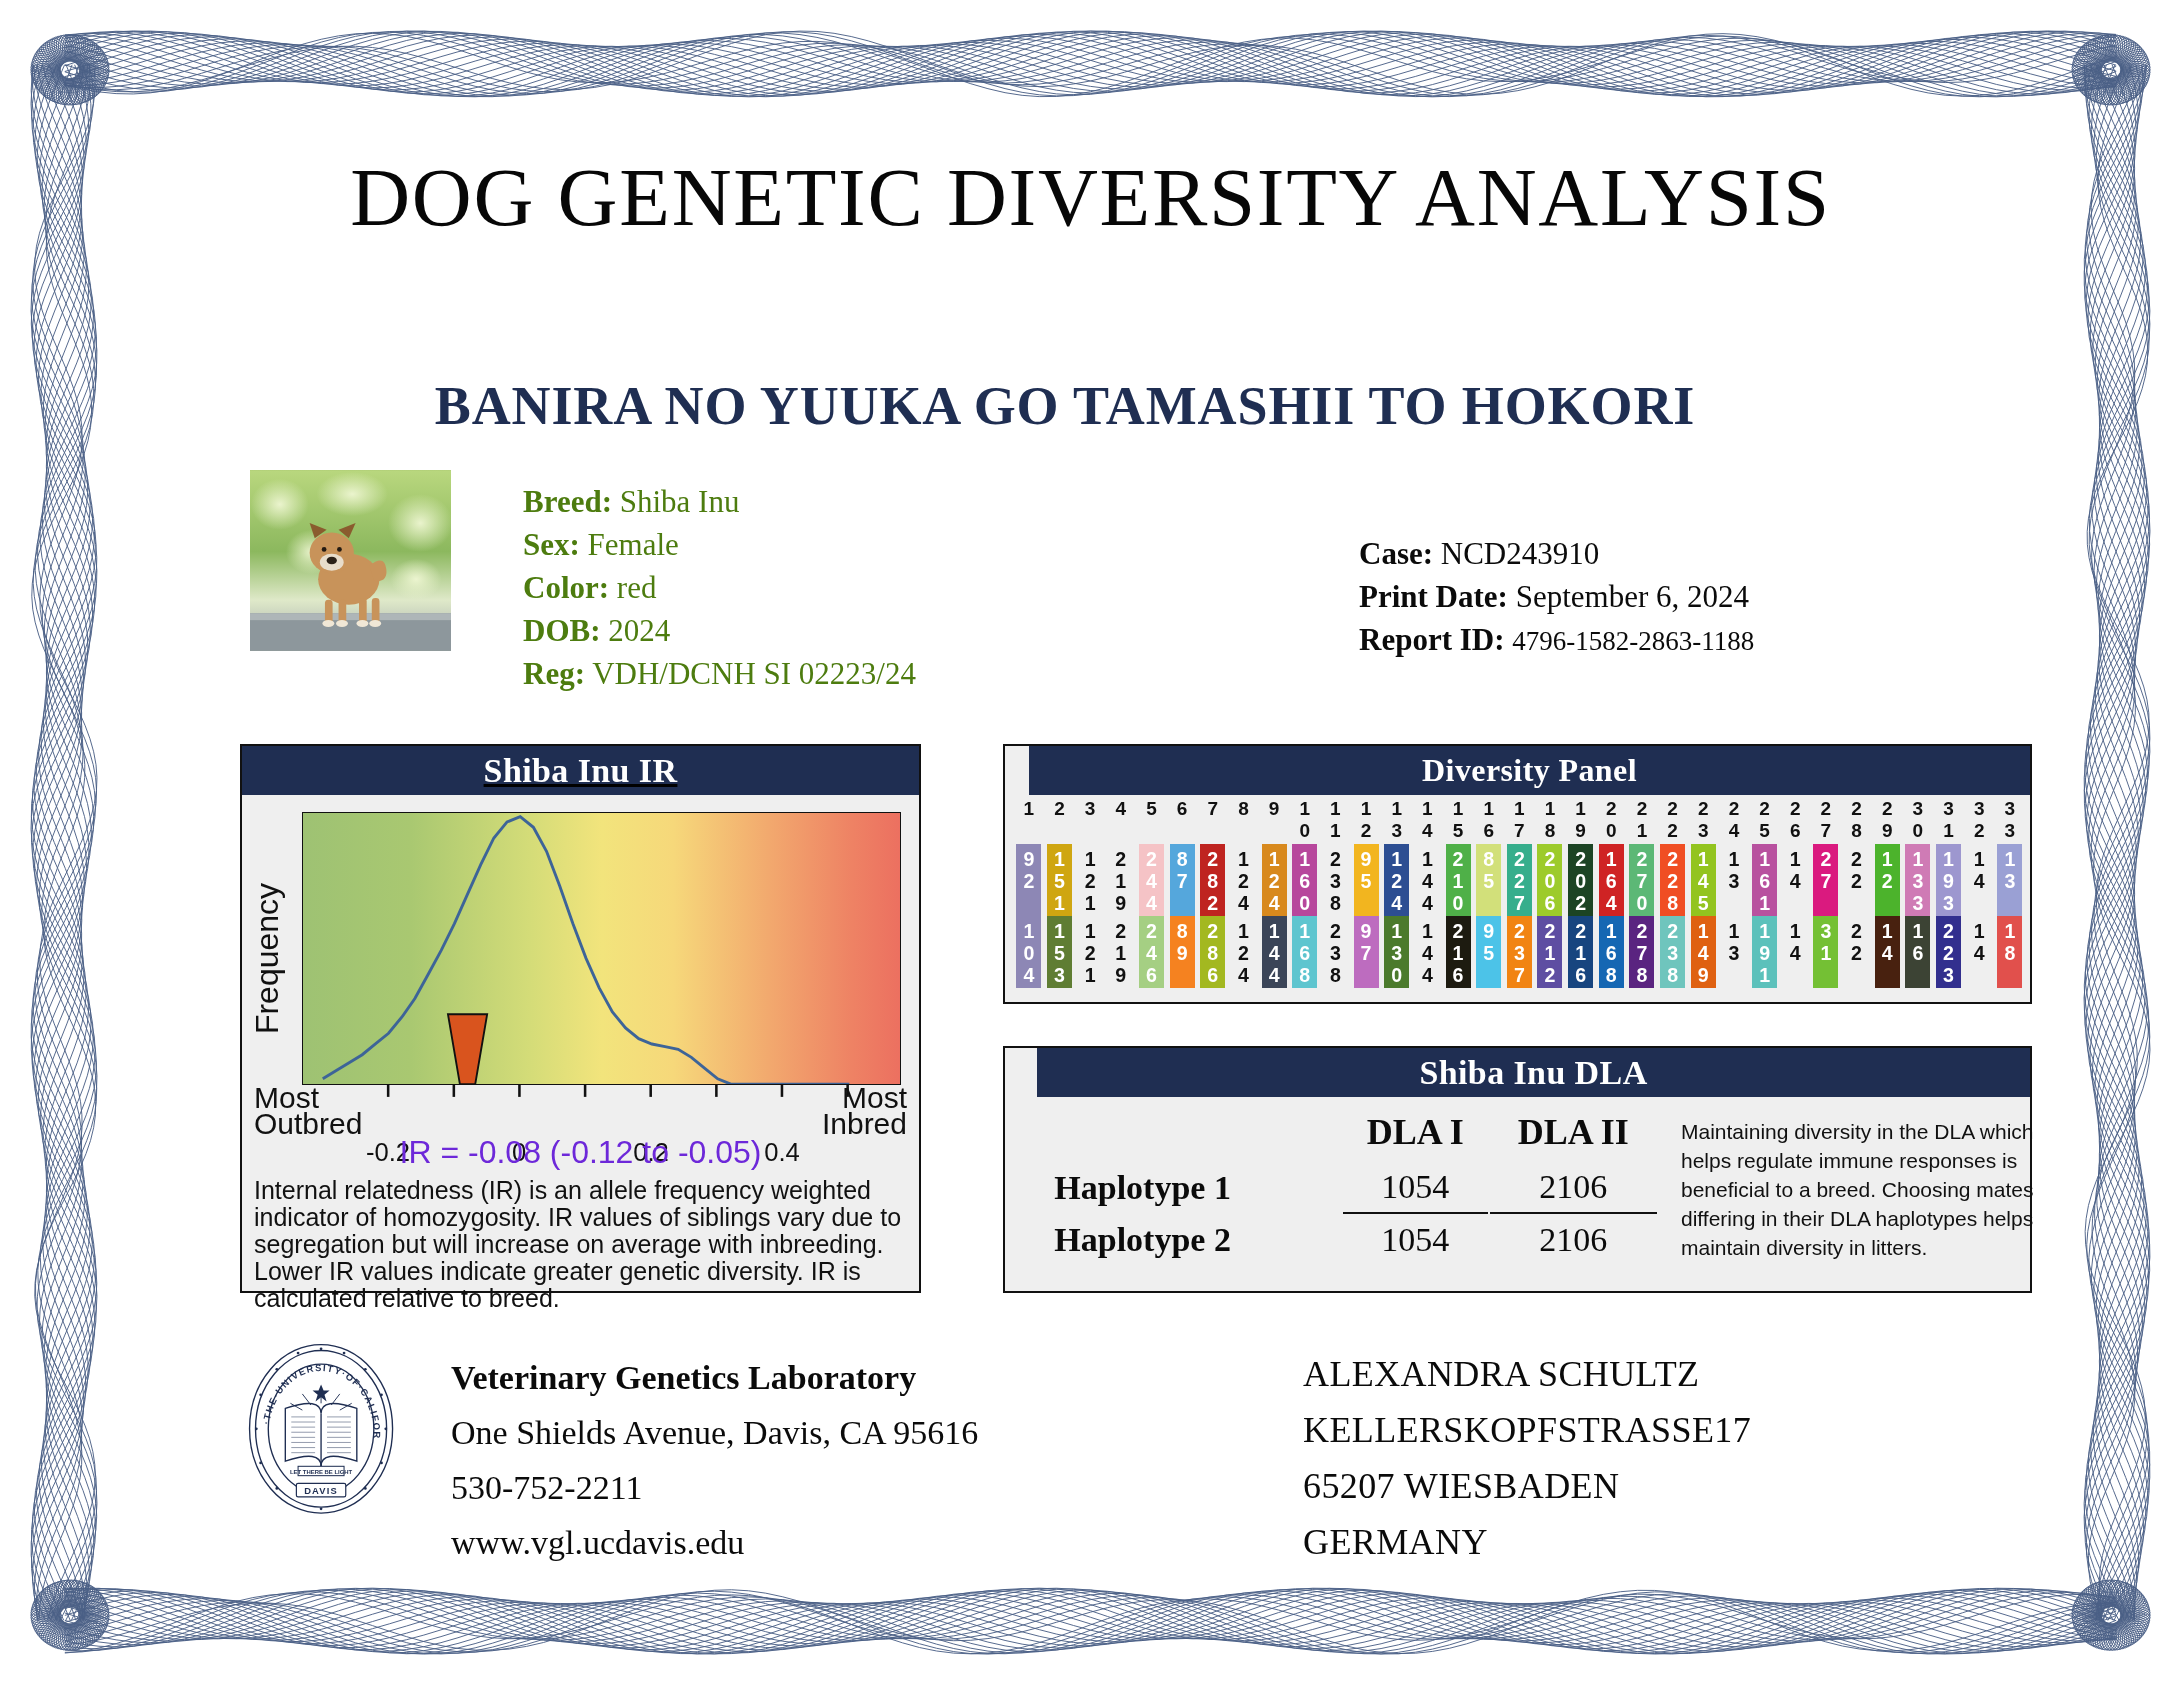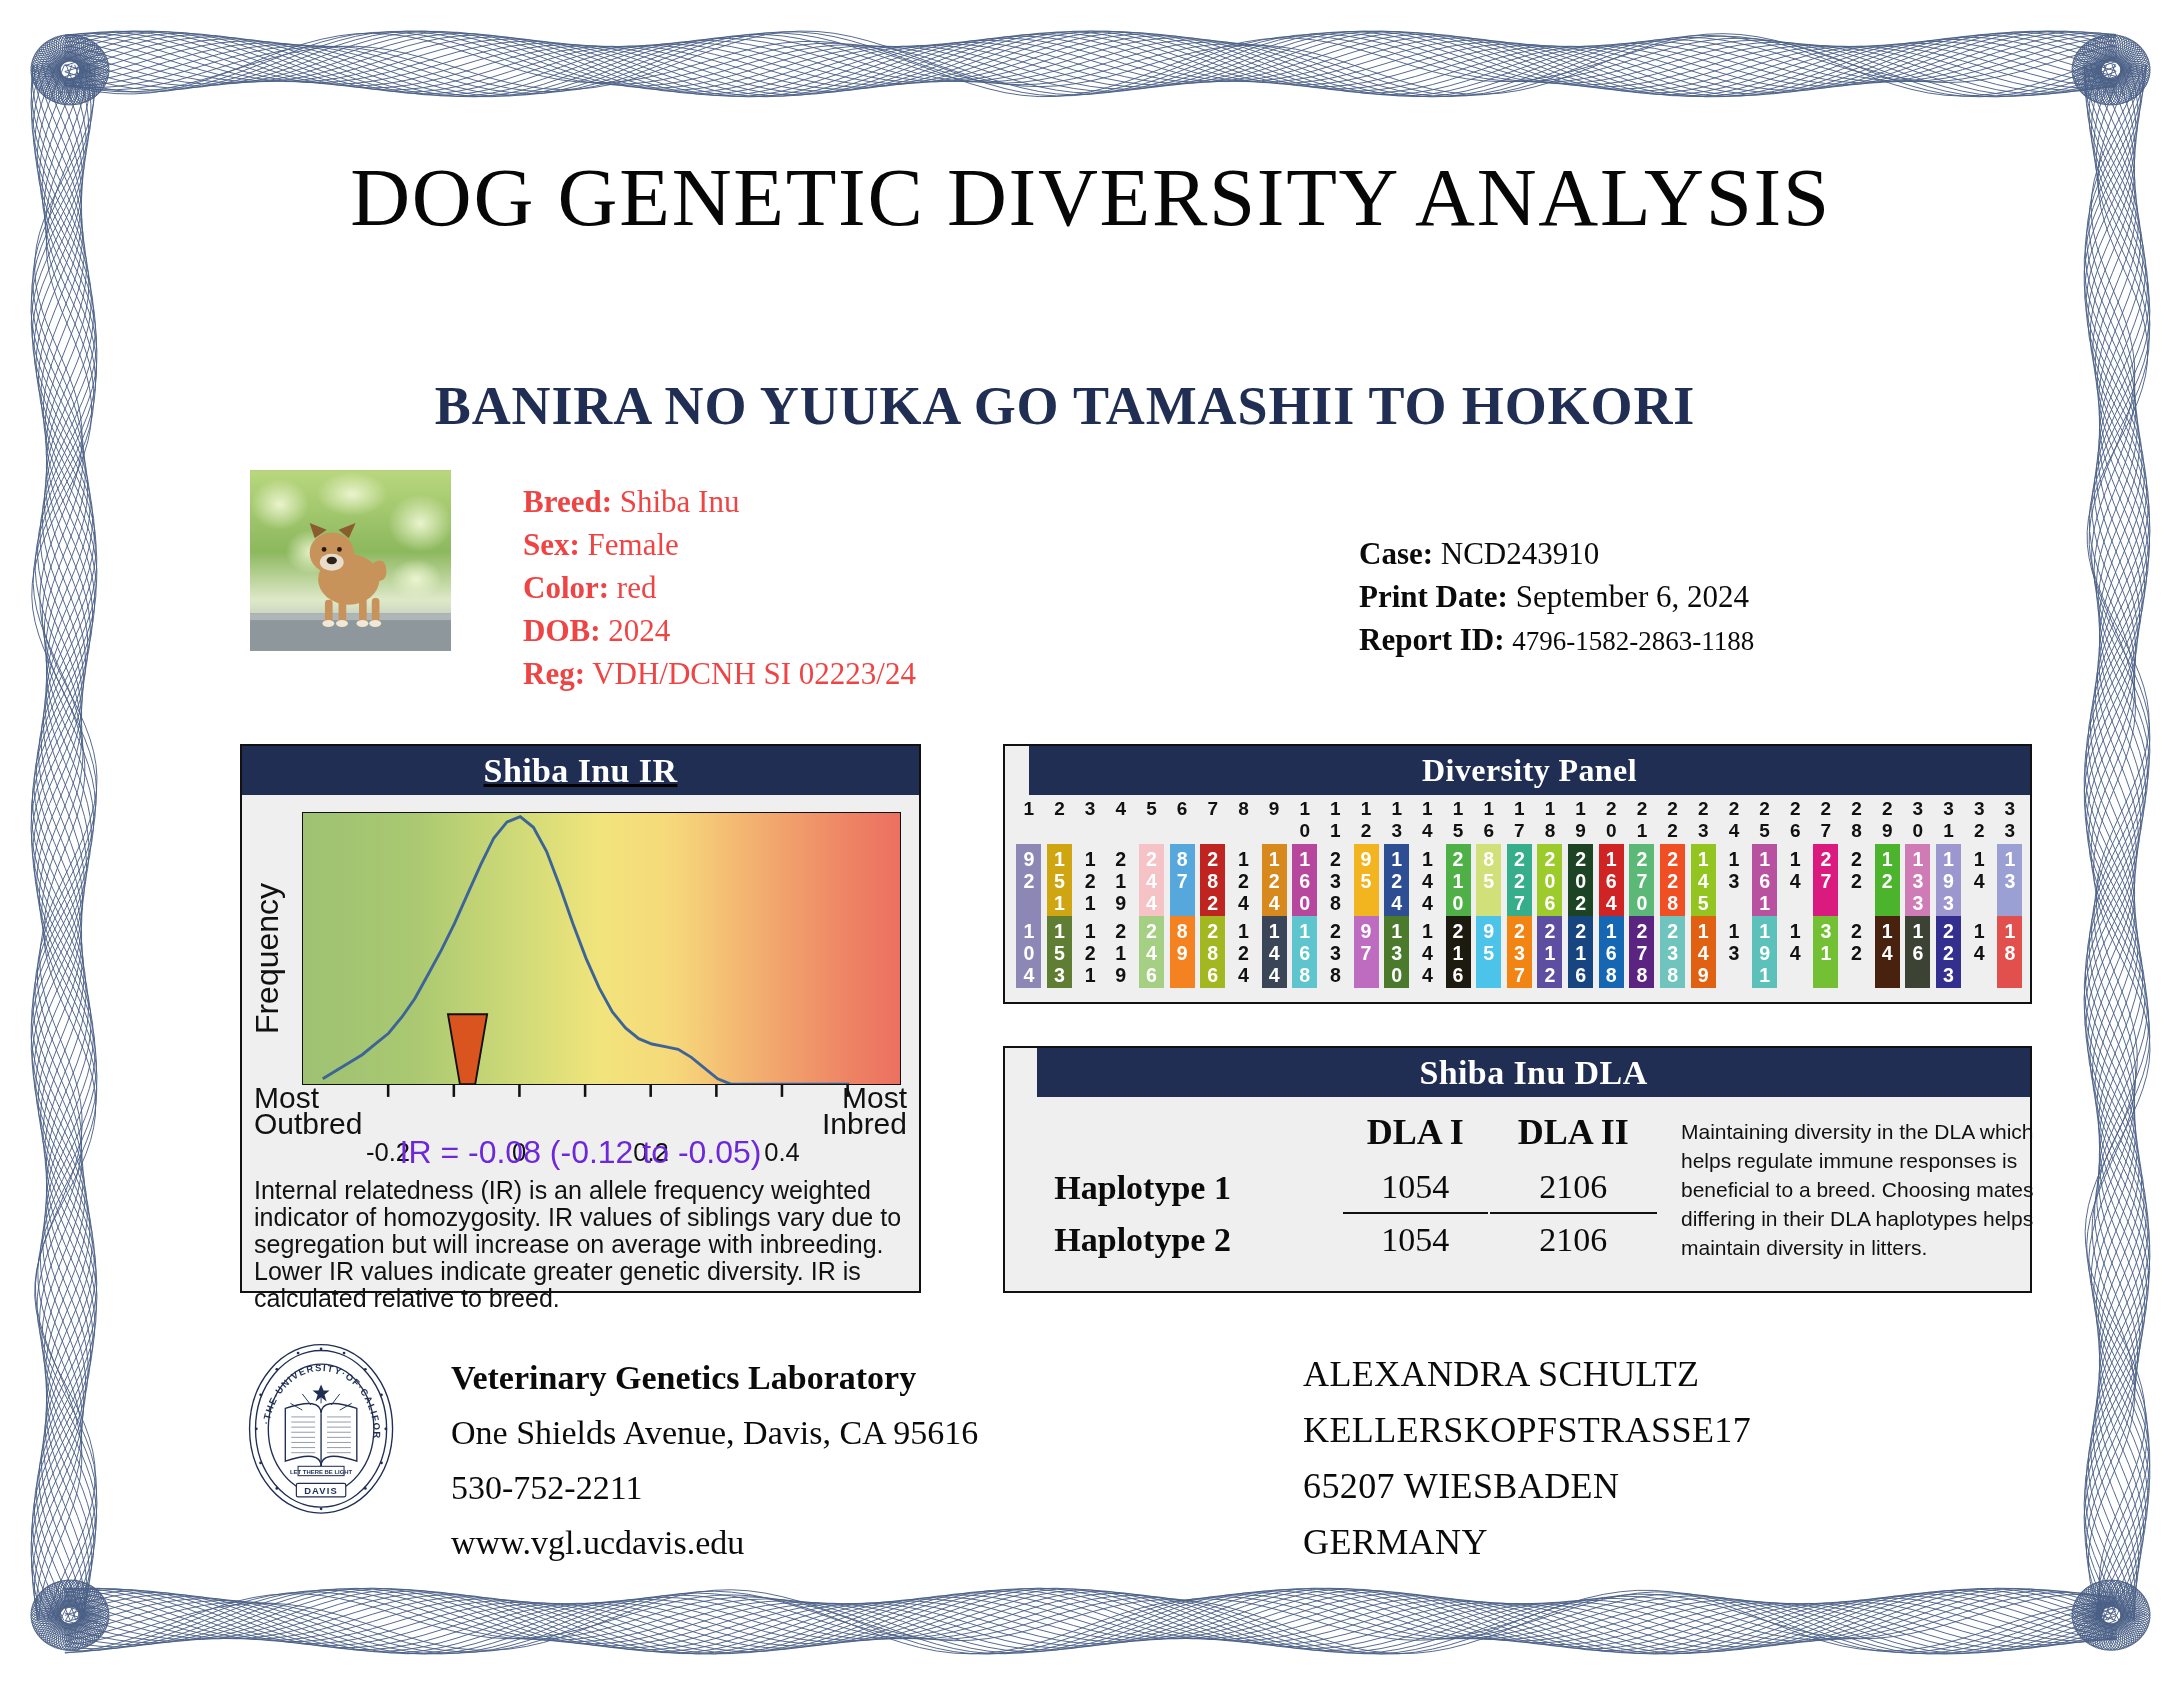--- a/index.html
+++ b/index.html
@@ -23,21 +23,21 @@
   }
 
   
   .photo{
     position:absolute;left:250px;top:470px;width:201px;height:181px;
     overflow:hidden;border:0;background:#9fbe6a;
   }
   .photo svg{display:block;width:201px;height:181px;}
 
   
-  .info-left{position:absolute;left:523px;top:480px;font-size:31px;line-height:43px;color:#ef4444;}
+  .info-left{position:absolute;left:523px;top:480px;font-size:31px;line-height:43px;color:#4d7c0f;}
   .info-right{position:absolute;left:1359px;top:532px;font-size:31px;line-height:43px;color:#0b0b0b;}
   .info-left .lbl,.info-right .lbl{font-weight:700;}
   .info-left .val,.info-right .val{font-weight:400;}
   .info-right .val.small{font-size:27px;}
 
   
   .panel{position:absolute;background:#efefef;border:2.6px solid #111;box-sizing:border-box;}
   .panel-head{
     background:#1f2e52;color:#ffffff;text-align:center;
     font-family:"Liberation Serif",serif;font-weight:700;

